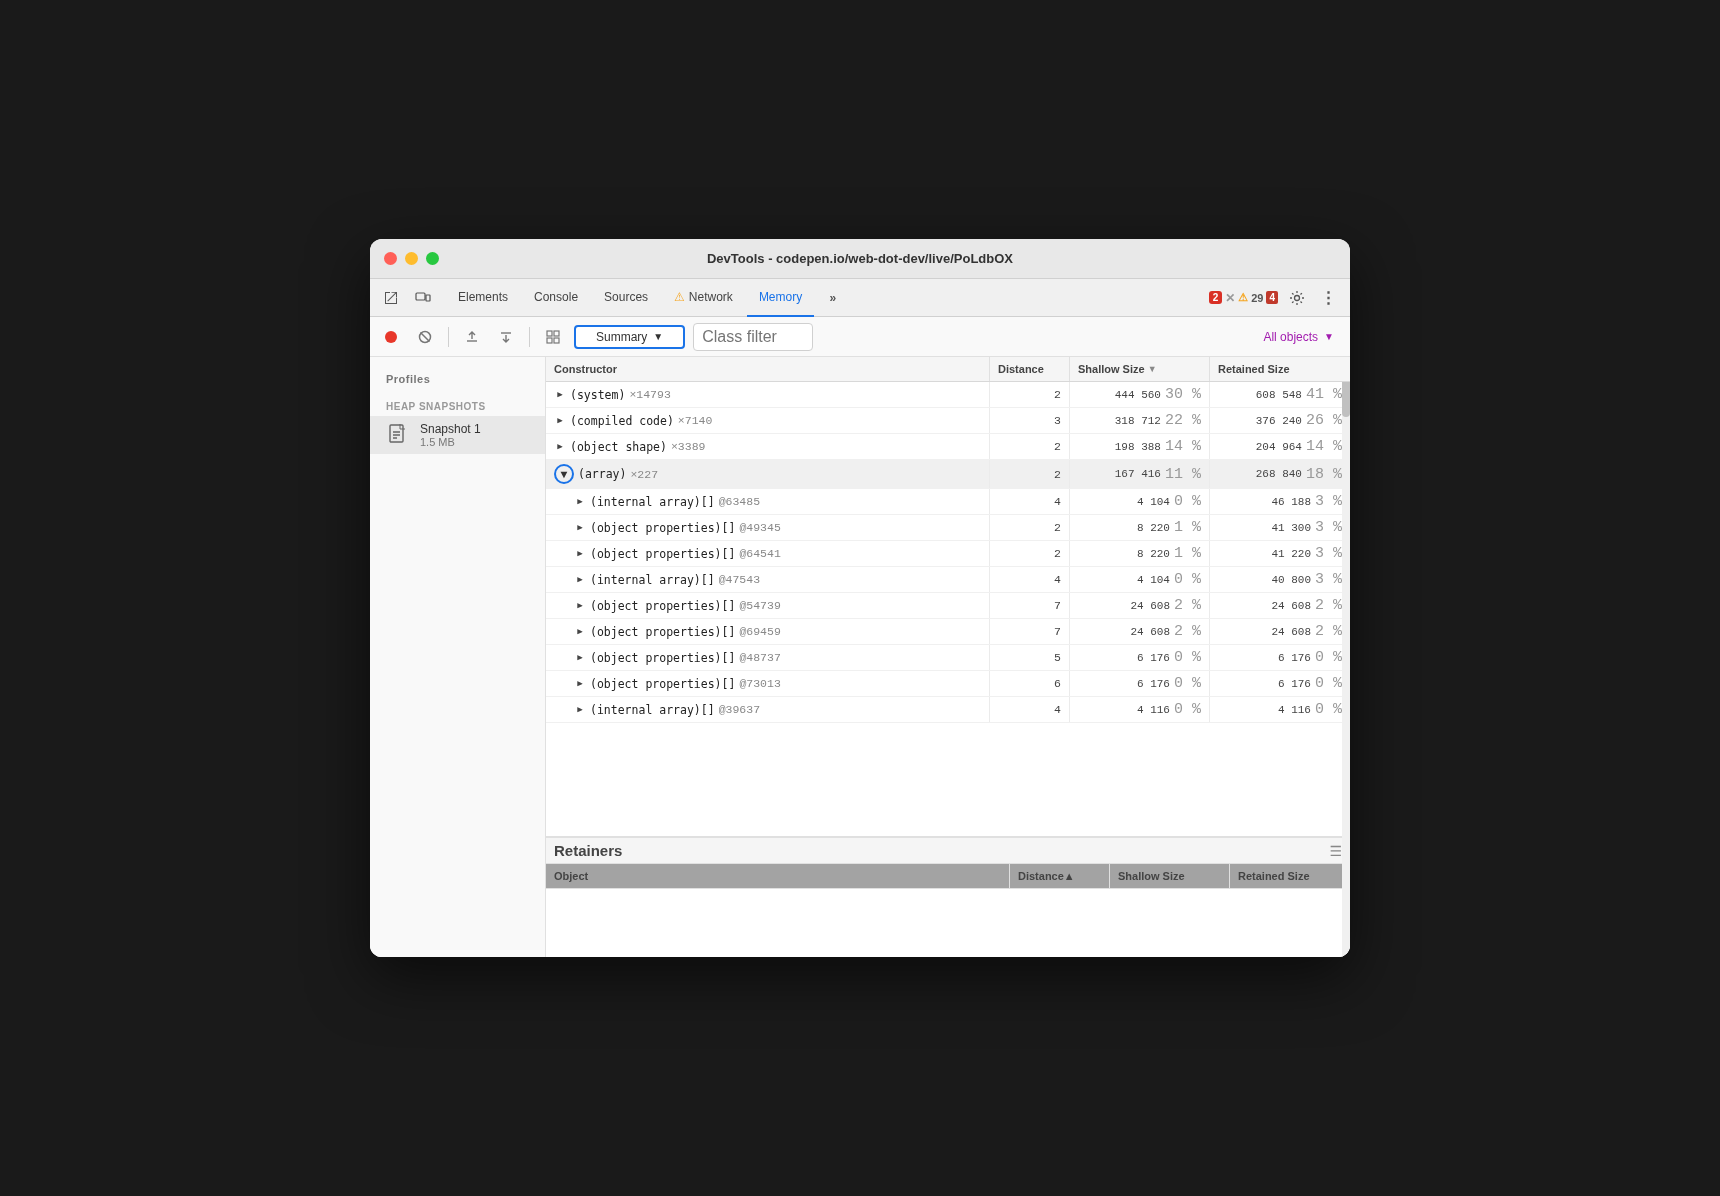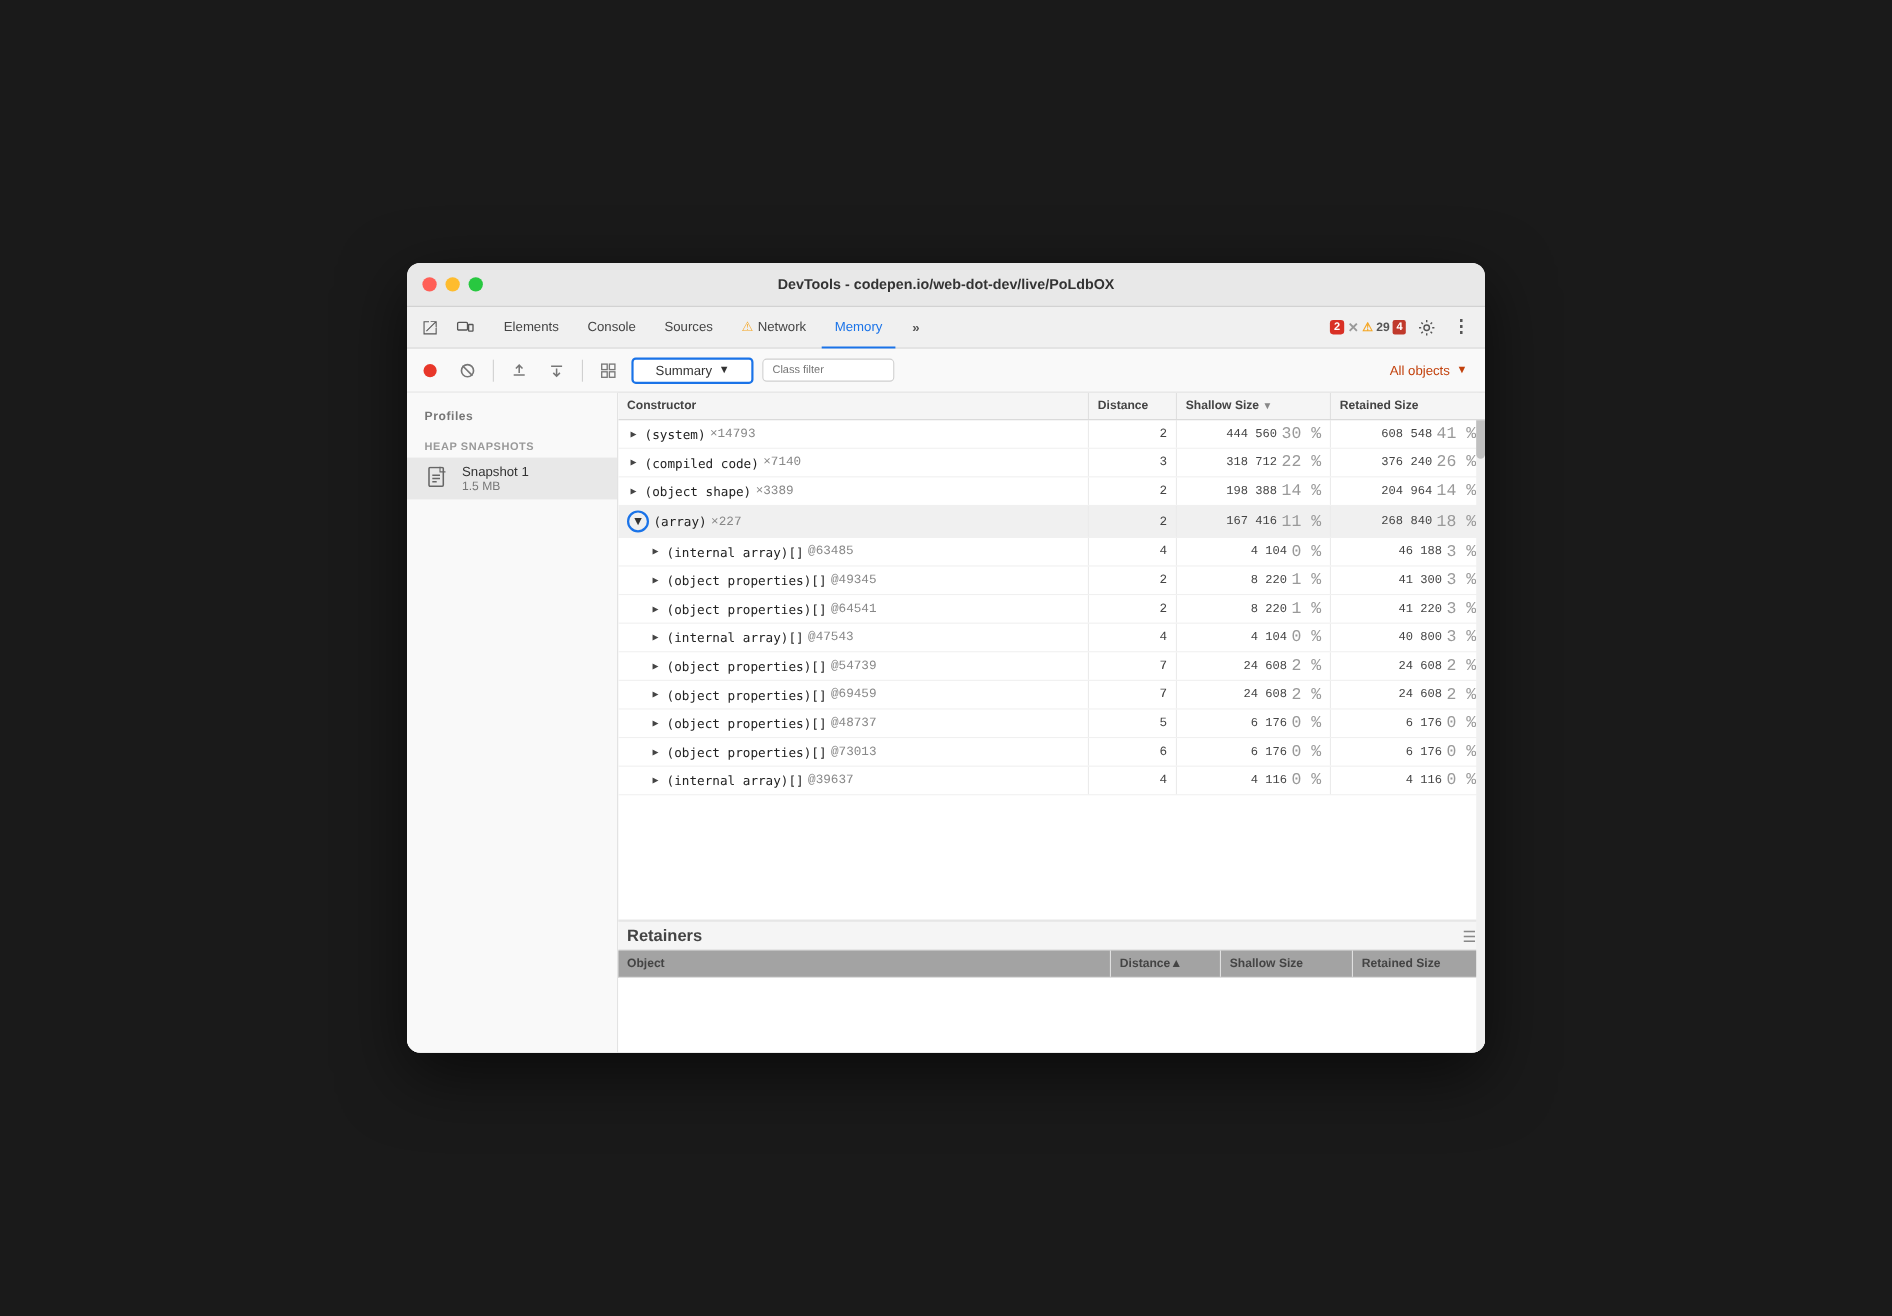--- a/index.html
+++ b/index.html
@@ -150,44 +150,44 @@
       font-weight: 500;
       color: #333;
       cursor: pointer;
       background: white;
       gap: 6px;
     }
     .class-filter-input {
       border: 1px solid #d0d0d0;
       border-radius: 4px;
       padding: 4px 8px;
-      font-size: 10px;
+      font-size: 16px;
       color: #999;
       background: white;
       width: 120px;
     }
     .all-objects-dropdown {
       display: flex;
       align-items: center;
       border: none;
       padding: 3px 8px;
       font-size: 12px;
-      color: #c2410c;
+      color: #a21caf;
       cursor: pointer;
       background: transparent;
       gap: 6px;
       margin-left: auto;
     }
     
     .main-content {
       display: flex;
       height: 600px;
     }
     .sidebar {
-      width: 192px;
+      width: 176px;
       border-right: 1px solid #e0e0e0;
       background: #f9f9f9;
       padding: 12px 0;
       flex-shrink: 0;
     }
     .sidebar-title {
       font-size: 11px;
       font-weight: 600;
       color: #777;
       padding: 4px 16px 8px;

